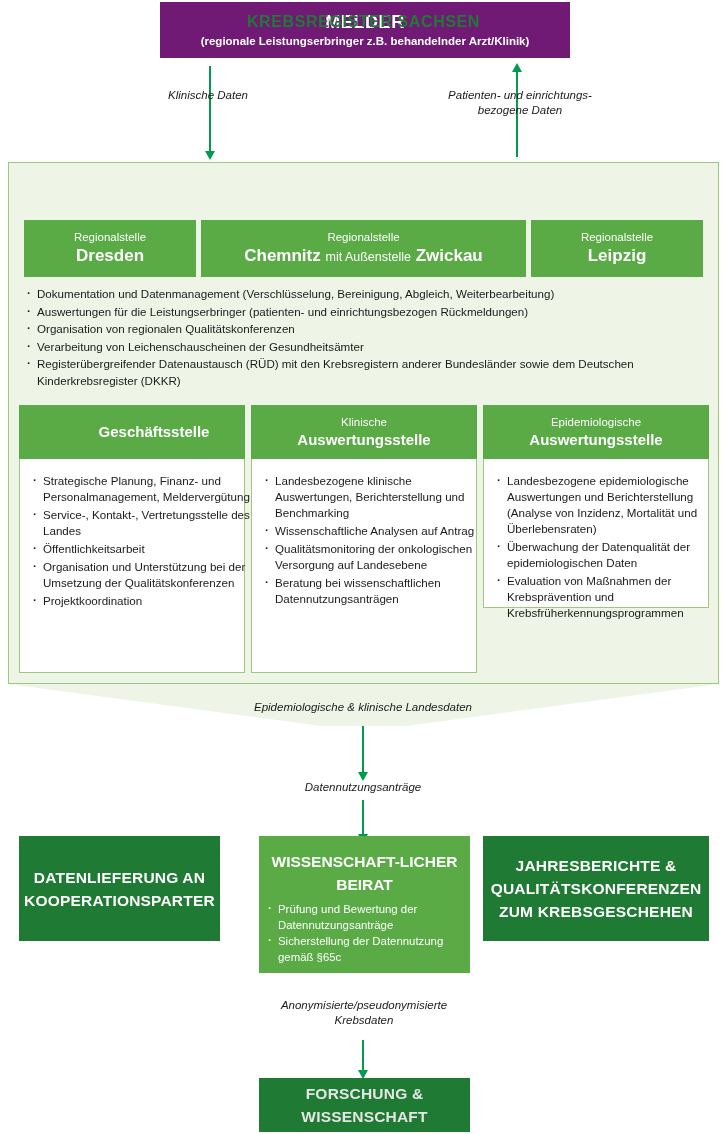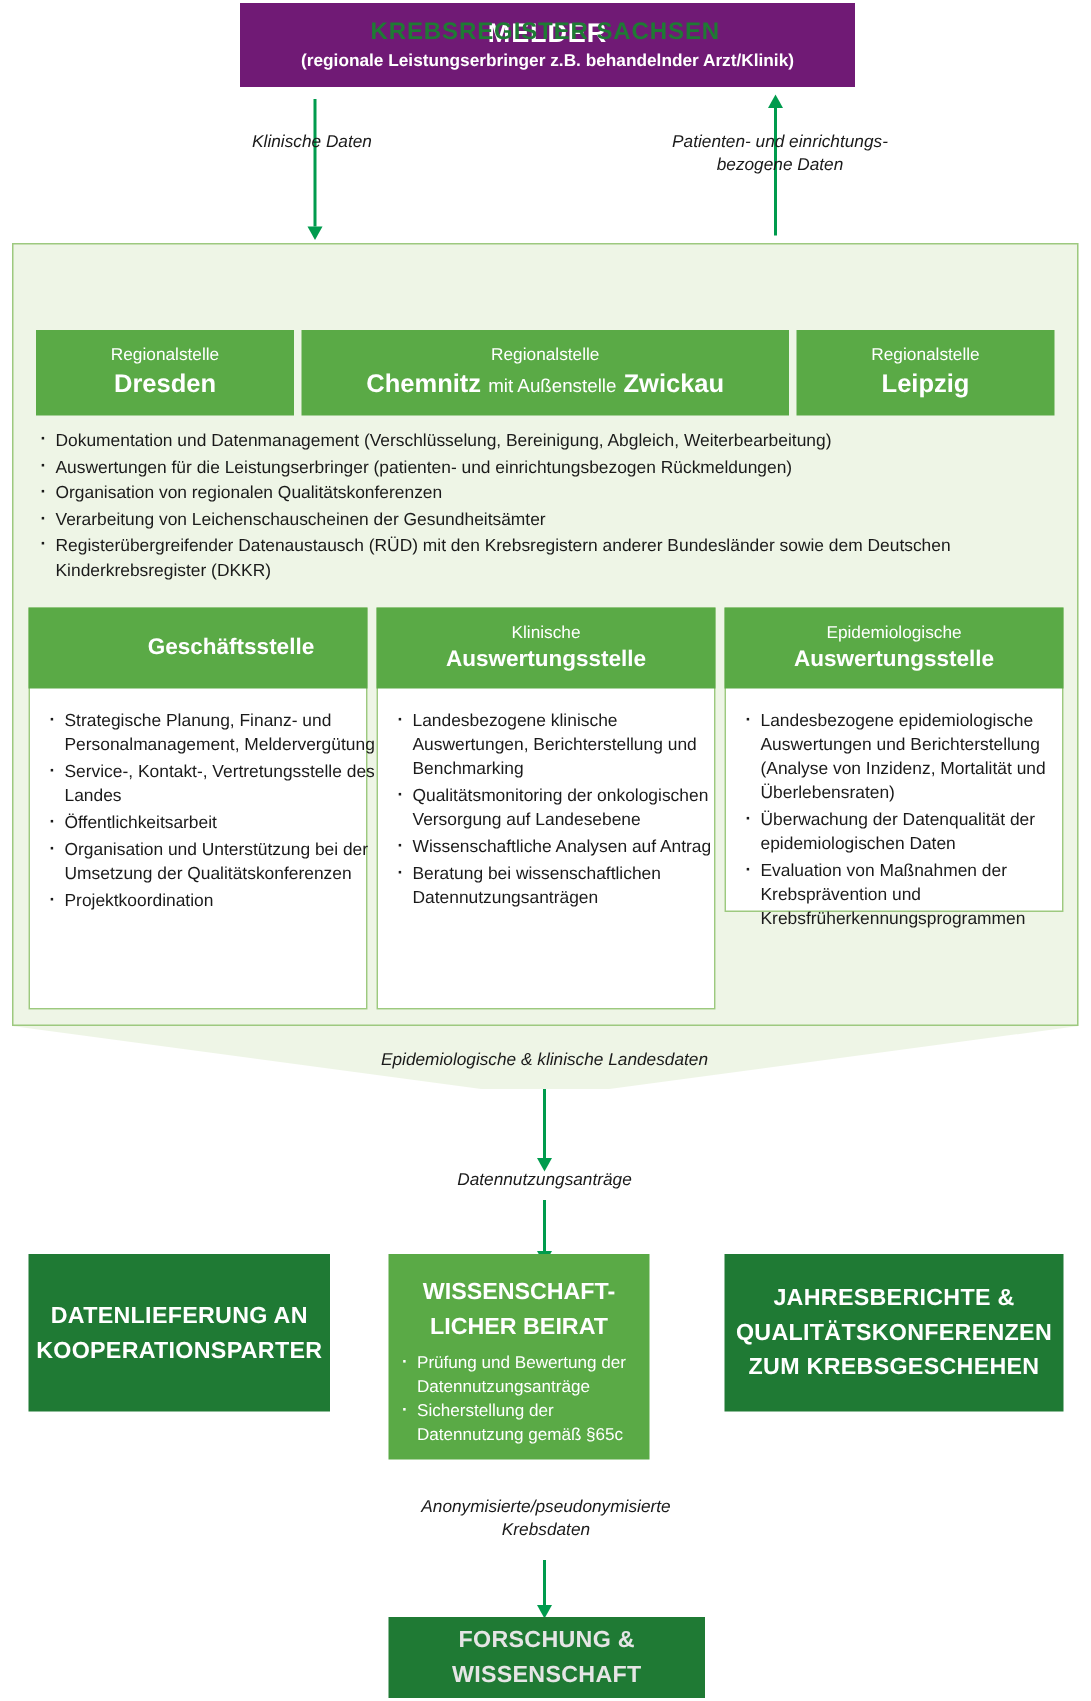--- a/index.html
+++ b/index.html
@@ -205,21 +205,21 @@
     display: flex;
     align-items: center;
     justify-content: center;
     text-align: center;
     font-size: 15.5px;
     font-weight: bold;
     line-height: 23px;
     letter-spacing: 0.2px;
   }
   #box-beirat {
-    left: 259px; top: 836px; width: 174px; height: 137px;
+    left: 259px; top: 836px; width: 211px; height: 137px;
     background: #5aaa46;
     color: #ffffff;
   }
   #box-beirat .bh {
     text-align: center;
     font-size: 15.5px;
     font-weight: bold;
     line-height: 23px;
     padding: 14px 8px 6px 8px;
   }
@@ -323,22 +323,22 @@
   </div>
 </div>
 
 <div class="col" id="col2">
   <div class="col-head">
     <div class="l1">Klinische</div>
     <div class="l2">Auswertungsstelle</div>
   </div>
   <div class="col-body">
     <div class="bullet-line">Landesbezogene klinische Auswertungen, Berichterstellung und Benchmarking</div>
+    <div class="bullet-line">Wissenschaftliche Analysen auf Antrag</div>
     <div class="bullet-line">Qualitätsmonitoring der onkologischen Versorgung auf Landesebene</div>
-    <div class="bullet-line">Wissenschaftliche Analysen auf Antrag</div>
     <div class="bullet-line">Beratung bei wissenschaftlichen Datennutzungsanträgen</div>
   </div>
 </div>
 
 <div class="col" id="col3">
   <div class="col-head">
     <div class="l1">Epidemiologische</div>
     <div class="l2">Auswertungsstelle</div>
   </div>
   <div class="col-body">

